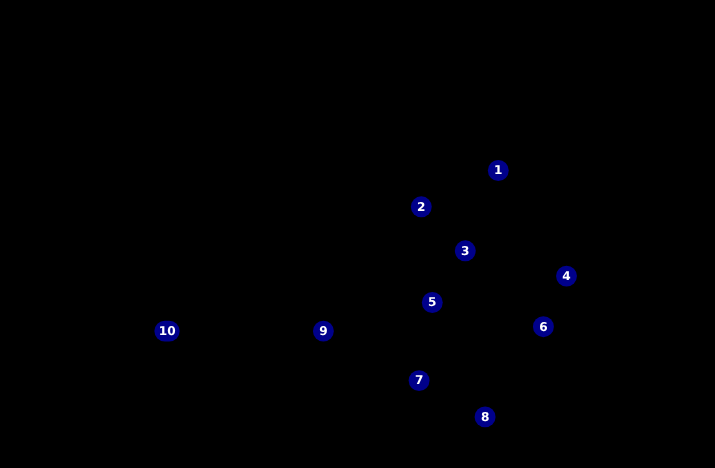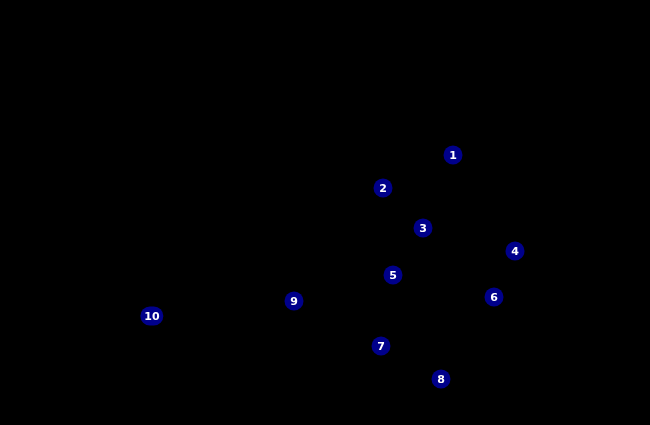--- a/index.html
+++ b/index.html
@@ -40,14 +40,14 @@
 <div id="screen" style="width: 650px; height: 425px; background: rgb(0, 0, 0);">
     <div class="marker" style="left: 453px; top: 155px; background: rgb(0, 0, 139); color: rgb(255, 255, 255);">1</div>
     <div class="marker" style="left: 383px; top: 188px; background: rgb(0, 0, 139); color: rgb(255, 255, 255);">2</div>
     <div class="marker" style="left: 423px; top: 228px; background: rgb(0, 0, 139); color: rgb(255, 255, 255);">3</div>
     <div class="marker" style="left: 515px; top: 251px; background: rgb(0, 0, 139); color: rgb(255, 255, 255);">4</div>
     <div class="marker" style="left: 393px; top: 275px; background: rgb(0, 0, 139); color: rgb(255, 255, 255);">5</div>
     <div class="marker" style="left: 494px; top: 297px; background: rgb(0, 0, 139); color: rgb(255, 255, 255);">6</div>
     <div class="marker" style="left: 381px; top: 346px; background: rgb(0, 0, 139); color: rgb(255, 255, 255);">7</div>
     <div class="marker" style="left: 441px; top: 379px; background: rgb(0, 0, 139); color: rgb(255, 255, 255);">8</div>
     <div class="marker" style="left: 294px; top: 301px; background: rgb(0, 0, 139); color: rgb(255, 255, 255);">9</div>
-    <div class="marker" style="left: 152px; top: 316px; background: rgb(0, 0, 139); color: rgb(255, 255, 255);">10</div>
+    <div class="marker" style="left: 152px; top: 301px; background: rgb(0, 0, 139); color: rgb(255, 255, 255);">10</div>
   </div>
 
 </body></html>

